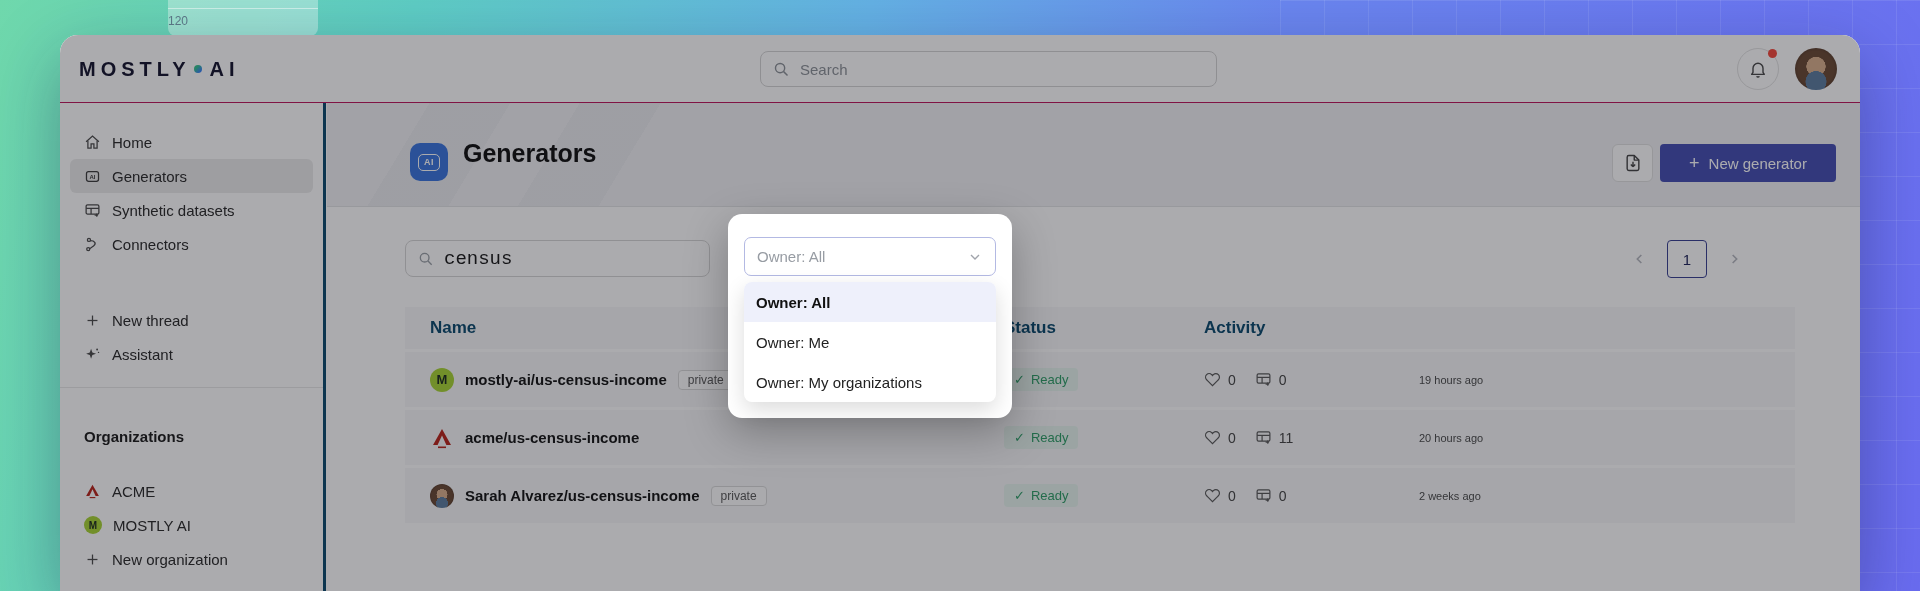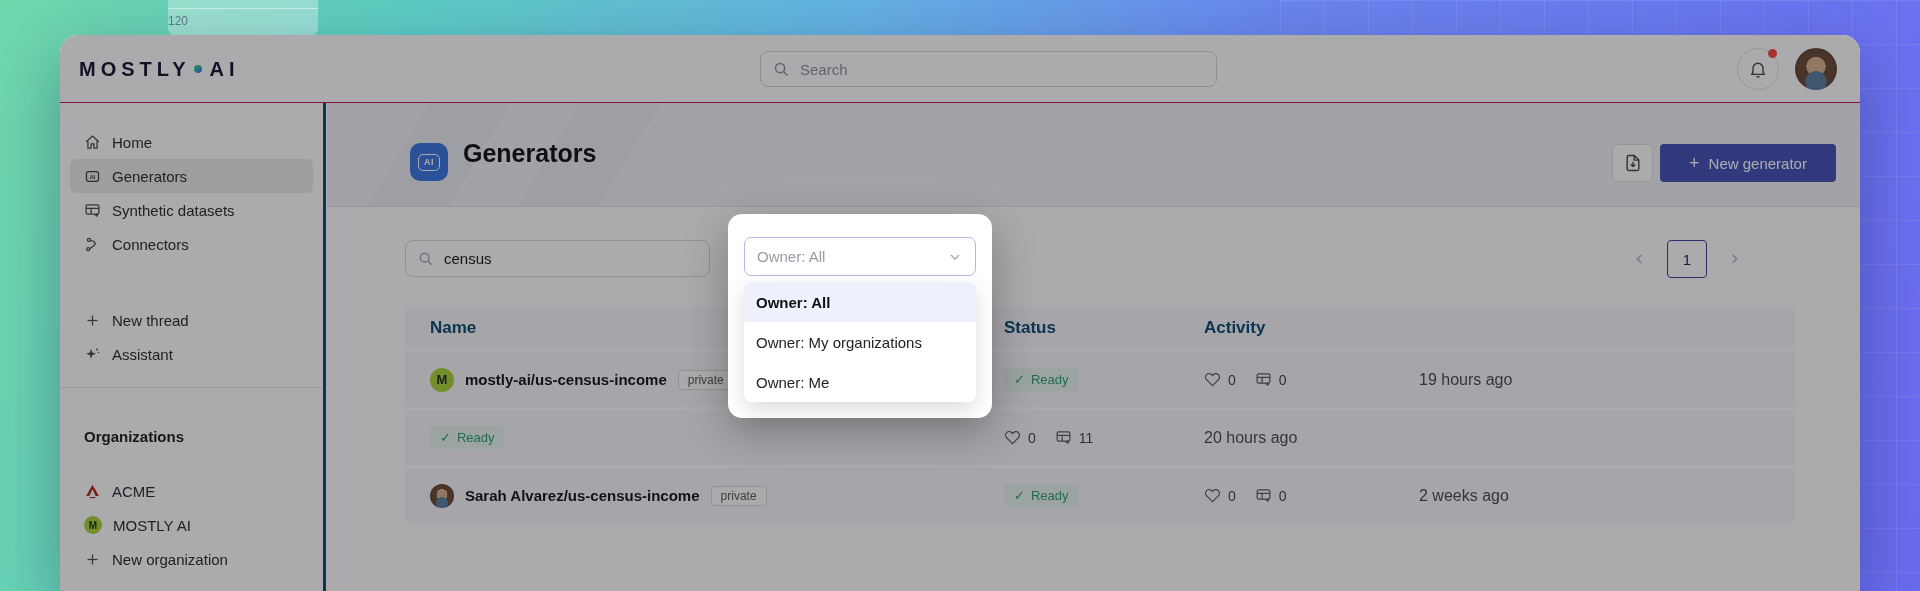--- a/index.html
+++ b/index.html
@@ -75,47 +75,47 @@
   .import-btn { position:absolute; left:1285px; top:41px; width:41px; height:38px; border-radius:6px;
     background:#fff; border:1px solid #e1e1e1; display:flex; align-items:center; justify-content:center; cursor:pointer; }
   .newgen-btn { position:absolute; left:1333px; top:41px; width:176px; height:38px; border-radius:4px;
     background:#454fb3; color:#fff; font-size:15px; display:flex; align-items:center; justify-content:center;
     gap:9px; cursor:pointer; }
   .newgen-btn .plus { font-size:18px; font-weight:400; line-height:1; }
 
   .census-box { position:absolute; left:78px; top:137px; width:305px; height:37px;
     border:1.5px solid #d6d6d6; border-radius:8px; background:#fff; display:flex; align-items:center;
     gap:10px; padding:0 12px; }
-  .census-box input { border:none; outline:none; flex:1; font-size:15px; color:#1a1a1a; background:transparent; }
+  .census-box input { border:none; outline:none; flex:1; font-size:19px; color:#1a1a1a; background:transparent;font-family:Liberation Mono, monospace; }
 
   .pager { position:absolute; top:137px; left:1300px; height:38px; display:flex; align-items:center; gap:14px; }
   .pg-arrow { width:26px; height:38px; display:flex; align-items:center; justify-content:center; cursor:pointer; }
   .pg-num { width:40px; height:38px; border:1px solid #3a4193; border-radius:4px; background:#fff;
     color:#21265c; font-size:15px; display:flex; align-items:center; justify-content:center; cursor:pointer; }
 
   
   .gtable { position:absolute; left:78px; top:204px; width:1390px; }
   .trow, .thead { display:grid; grid-template-columns:574px 200px 215px auto; align-items:center; padding-left:25px; }
   .thead { height:42px; background:#f7f8f9; font-size:17px; font-weight:700; color:#0c4a6e; }
   .trow { height:55px; margin-top:3px; background:#f7f8f9; }
   .namecell { display:flex; align-items:center; gap:11px; font-size:15px; font-weight:600; color:#141414; }
   .m-badge { width:24px; height:24px; border-radius:50%; background:#a8d435; color:#1d2b1f;
     font-size:13px; font-weight:800; display:flex; align-items:center; justify-content:center; flex:0 0 24px; }
   .priv { border:1px solid #d9d9d9; border-radius:4px; background:#fdfdfd; color:#595959;
     font-size:12px; font-weight:400; padding:2px 9px; }
   .pill { display:inline-flex; align-items:center; gap:6px; background:#e7f5ee; color:#2f9e68;
     font-size:13px; border-radius:4px; padding:4px 10px; width:fit-content; }
   .actcell { display:flex; align-items:center; gap:7px; font-size:14px; color:#454545; }
   .actcell .grp2 { margin-left:12px; display:flex; align-items:center; gap:7px; }
-  .created { font-size:16px; color:#4b4b4b; }
+  .created { font-size:11px; color:#4b4b4b; }
 
   
   .dim { position:absolute; left:60px; top:35px; width:1800px; height:556px;
     background:rgba(15,15,22,.35); border-radius:18px 18px 0 0; z-index:50; }
-  .spot { position:absolute; left:728px; top:214px; width:264px; height:204px; background:#fff;
+  .spot { position:absolute; left:728px; top:214px; width:284px; height:204px; background:#fff;
     border-radius:14px; box-shadow:0 14px 44px rgba(0,0,0,.28); z-index:60; }
   .owner-select { position:absolute; left:16px; top:23px; right:16px; height:39px;
     border:1px solid #b3b9e3; border-radius:7px; background:#fff; display:flex; align-items:center;
     padding:0 12px; cursor:pointer; }
   .owner-select .val { flex:1; font-size:15px; color:#979ca3; }
   .owner-menu { position:absolute; left:16px; top:68px; right:16px; background:#fff; border-radius:8px;
     box-shadow:0 8px 22px rgba(0,0,0,.14); overflow:hidden; }
   .opt { height:40px; display:flex; align-items:center; padding:0 12px; font-size:15px; color:#222; cursor:pointer; }
   .opt.sel { font-weight:700; color:#111; background:#eef0fb; }
 
@@ -308,20 +308,28 @@
                 <line x1="10" y1="9" x2="10" y2="17"></line>
                 <path d="M15 18.5h4.5m0 0l-2-2m2 2l-2 2"></path>
               </svg>
             <span>0</span>
           </span>
         </div>
         <div class="created">19 hours ago</div>
       </div>
 
       <div class="trow">
+        <div class="namecell">
+          <svg width="24" height="24" viewBox="0 0 24 24">
+              <polygon points="12,3 21,19 3,19" fill="#b9261c"></polygon>
+              <polygon points="12,9.5 16.4,19 7.6,19" fill="#f7f8f9"></polygon>
+              <rect x="8" y="20.5" width="8" height="1.6" fill="#b9261c"></rect>
+            </svg>
+          <span>acme/us-census-income</span>
+        </div>
         <div><span class="pill">
               <span>✓</span>
               <span>Ready</span>
             </span></div>
         <div class="actcell">
           <svg width="17" height="17" viewBox="0 0 24 24" fill="none" stroke="#595959" stroke-width="1.7">
               <path d="M20.3 5.2a5 5 0 0 0-7.1 0L12 6.4l-1.2-1.2a5 5 0 0 0-7.1 7.1l1.2 1.2L12 20.6l7.1-7.1 1.2-1.2a5 5 0 0 0 0-7.1z"></path>
             </svg>
           <span>0</span>
           <span class="grp2">
@@ -372,16 +380,16 @@
 
 <div class="spot">
   <div class="owner-select">
     <span class="val">Owner: All</span>
     <svg width="16" height="16" viewBox="0 0 24 24" fill="none" stroke="#a0a3ab" stroke-width="2">
         <polyline points="6,9 12,15 18,9"></polyline>
       </svg>
   </div>
   <div class="owner-menu">
     <div class="opt sel">Owner: All</div>
+    <div class="opt">Owner: Me</div>
     <div class="opt">Owner: My organizations</div>
-    <div class="opt">Owner: Me</div>
   </div>
 </div>
 
 </body></html>

